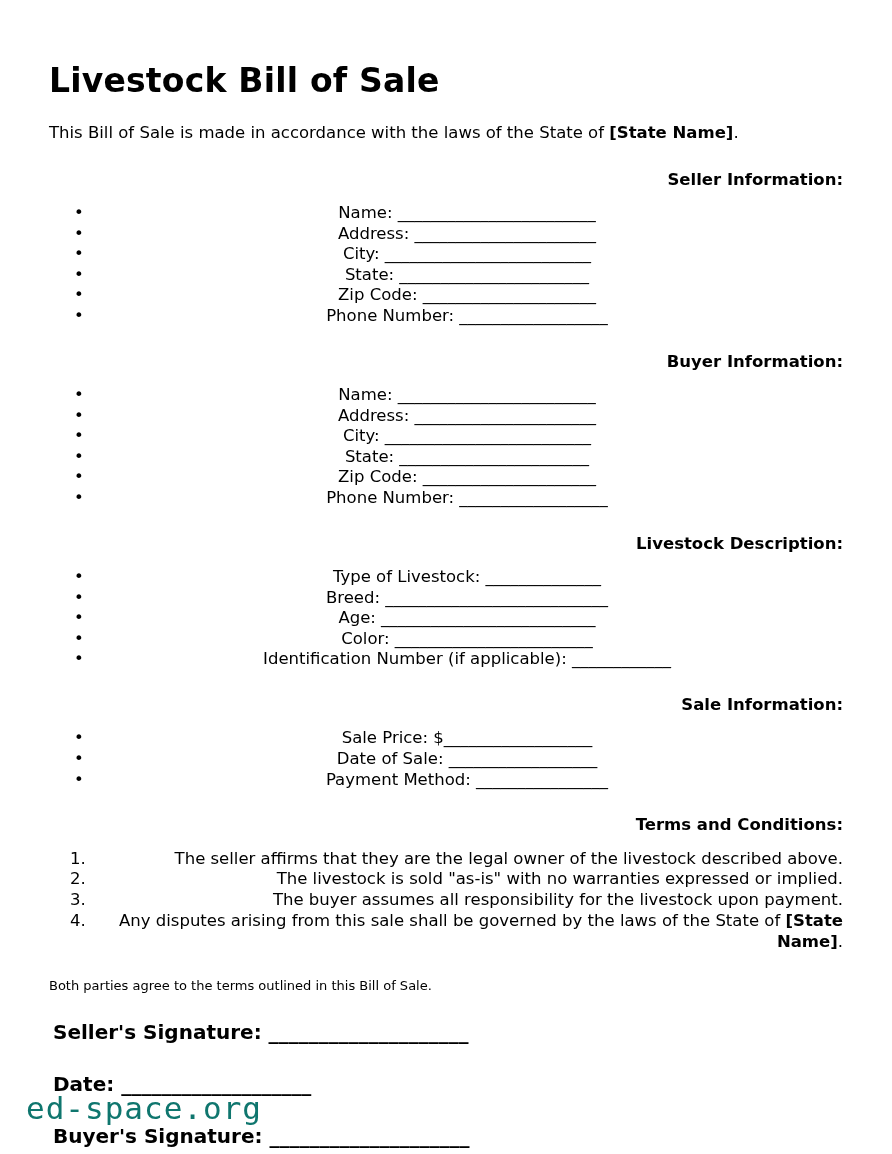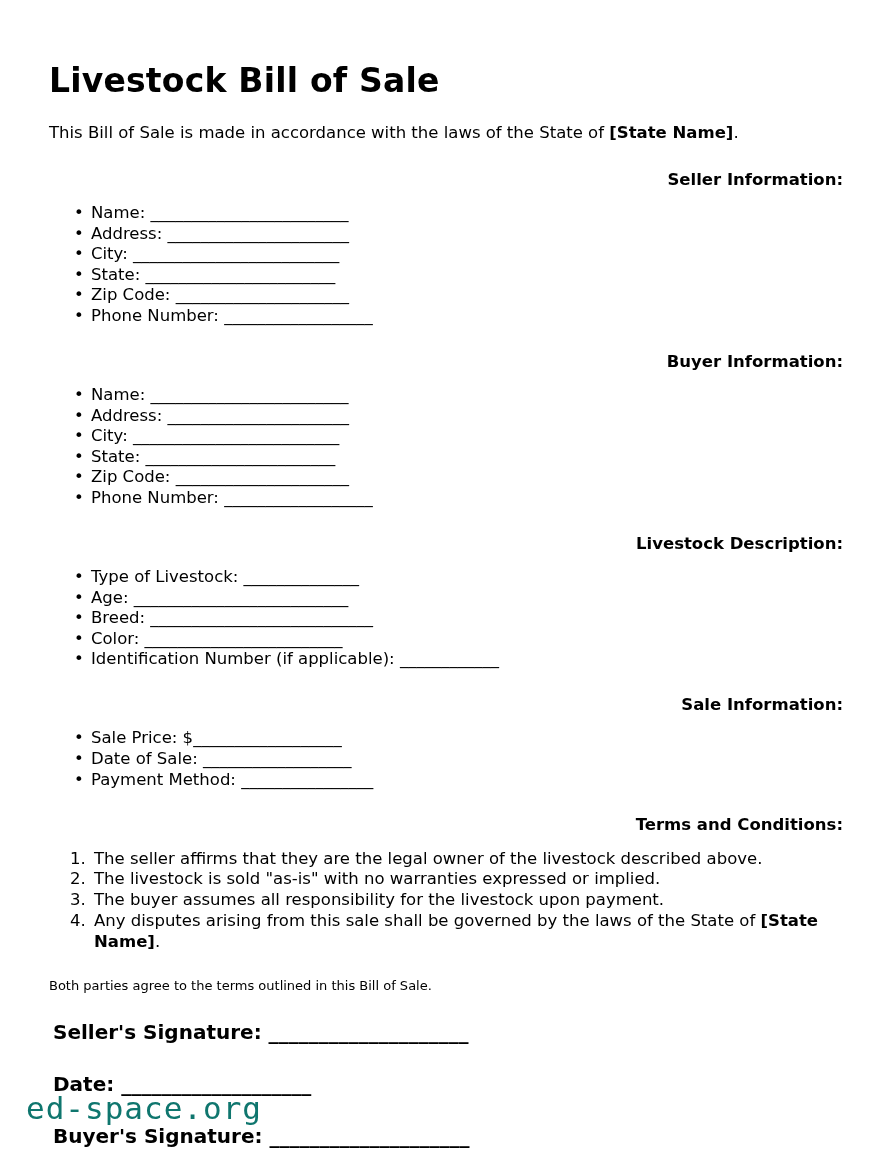--- a/index.html
+++ b/index.html
@@ -55,20 +55,21 @@
     margin: 24px 0 0 0;
     line-height: 1.3;
     text-align: right;
   }
 
   
   ul.fields {
     margin: 13px 0 0 0;
     padding: 0 0 0 42px;
     list-style: none;
+    text-align: center;
   }
   ul.fields li {
     font-size: 16.5px;
     line-height: 20.6px;
     position: relative;
     white-space: nowrap;
   }
   ul.fields li::before {
     content: "\2022";
     position: absolute;
@@ -79,20 +80,21 @@
 
   
   ol.terms {
     margin: 13px 0 0 0;
     padding: 0 0 0 42px;
   }
   ol.terms li {
     font-size: 16.5px;
     line-height: 20.8px;
     padding-left: 3px;
+    text-align: right;
   }
   ol.terms li .ph { font-weight: bold; }
 
   
   .closing {
     font-size: 13px;
     line-height: 1.35;
     margin: 24px 0 0 0;
   }
 
@@ -143,22 +145,22 @@
       <li><span>Address: </span><span>______________________</span></li>
       <li><span>City: </span><span>_________________________</span></li>
       <li><span>State: </span><span>_______________________</span></li>
       <li><span>Zip Code: </span><span>_____________________</span></li>
       <li><span>Phone Number: </span><span>__________________</span></li>
     </ul>
 
     <h2 class="section-heading">Livestock Description:</h2>
     <ul class="fields">
       <li><span>Type of Livestock: </span><span>______________</span></li>
+      <li><span>Breed: </span><span>___________________________</span></li>
       <li><span>Age: </span><span>__________________________</span></li>
-      <li><span>Breed: </span><span>___________________________</span></li>
       <li><span>Color: </span><span>________________________</span></li>
       <li><span>Identification Number (if applicable): </span><span>____________</span></li>
     </ul>
 
     <h2 class="section-heading">Sale Information:</h2>
     <ul class="fields">
       <li><span>Sale Price: $</span><span>__________________</span></li>
       <li><span>Date of Sale: </span><span>__________________</span></li>
       <li><span>Payment Method: </span><span>________________</span></li>
     </ul>

